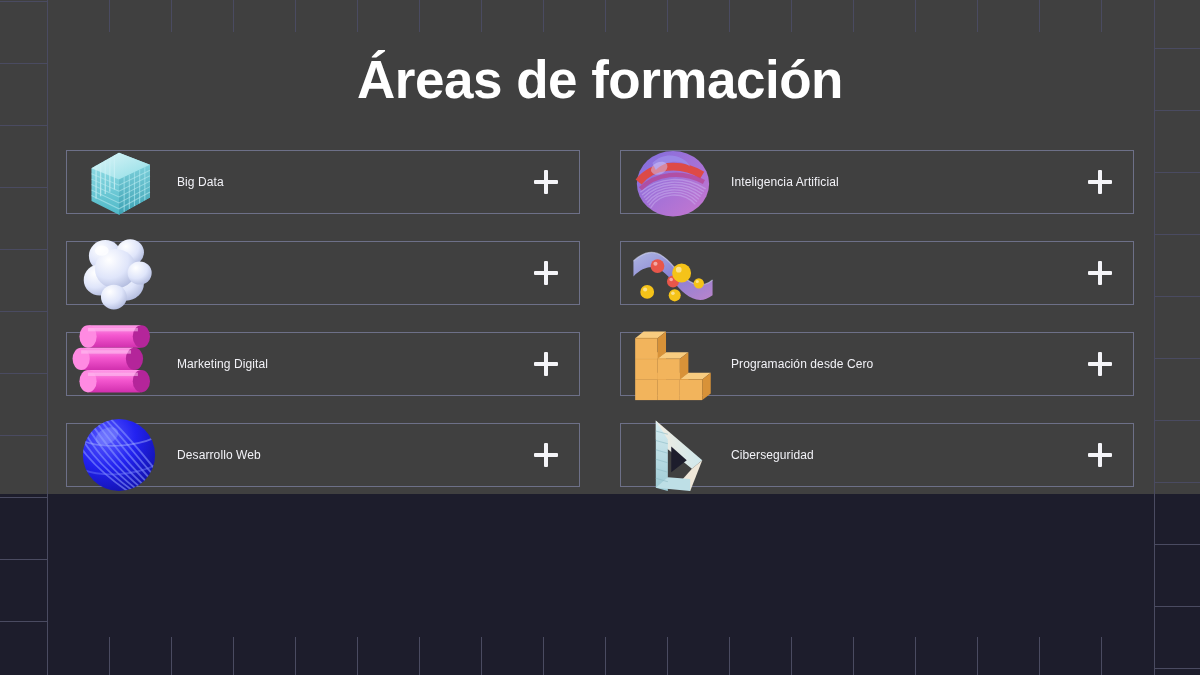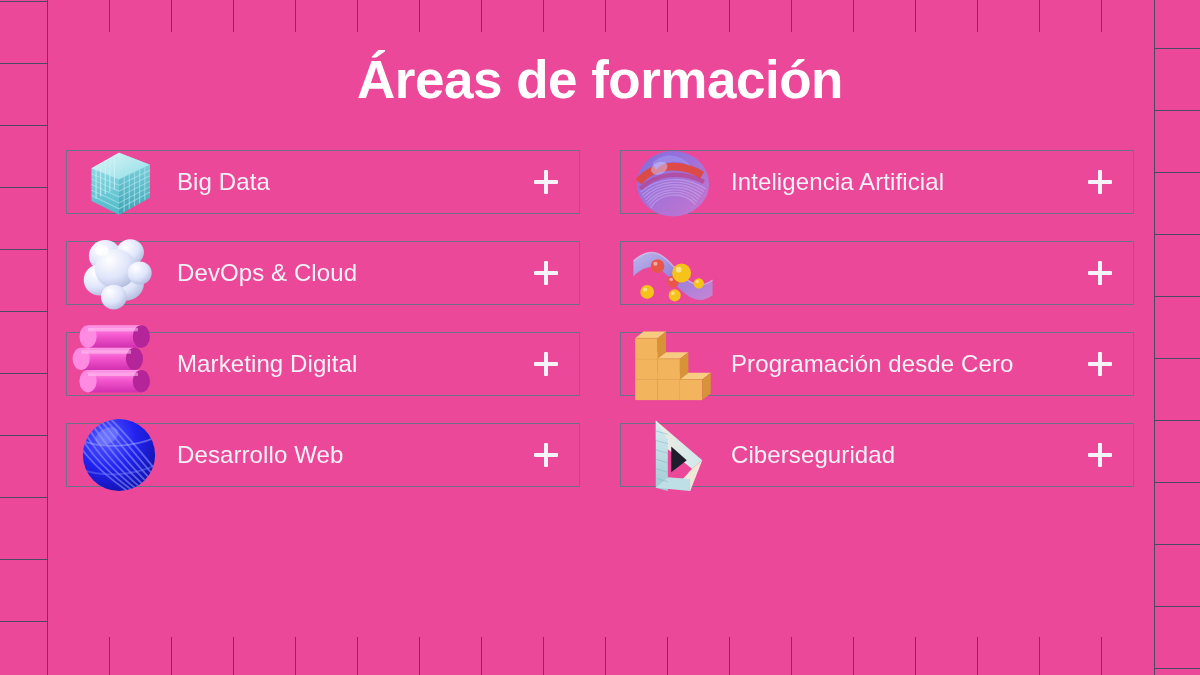--- a/index.html
+++ b/index.html
@@ -2,21 +2,21 @@
 <html><head>
 <meta charset="utf-8">
 <style>
   * { margin:0; padding:0; box-sizing:border-box; }
   html, body {
     width:1200px; height:675px;
     background:#1d1d2c;
     font-family:"Liberation Sans", sans-serif;
     overflow:hidden;
   }
-  #stage { position:relative; width:1200px; height:675px; background:#ec4899; }
+  #stage { position:relative; width:1200px; height:494px; background:#404040; }
 
   
   .grid-layer { position:absolute; inset:0; pointer-events:none; }
   .gline { position:absolute; background:#4a4b61; }
   .v { width:1px; }
   .h { height:1px; }
 
   
   .title {
     position:absolute; top:52px; left:0; width:1200px;
@@ -45,21 +45,21 @@
   .card-icon {
     position:absolute; left:4px; top:50%;
     transform:translateY(-50%);
     width:96px; height:88px;
     display:flex; align-items:center; justify-content:center;
     overflow:visible;
   }
   .card-icon svg { display:block; overflow:visible; }
   .card-label {
     margin-left:110px;
-    font-size:24px; color:#f2f2f7; font-weight:400;
+    font-size:12px; color:#f2f2f7; font-weight:400;
     letter-spacing:0.1px; white-space:nowrap;
   }
   .plus {
     position:absolute; right:21px; top:50%;
     transform:translateY(-50%);
     width:24px; height:24px;
   }
   .plus::before, .plus::after {
     content:""; position:absolute; background:#f4f4f8; border-radius:1px;
   }
@@ -217,21 +217,20 @@
               <ellipse cx="63" cy="26" rx="16" ry="15.36"></ellipse>
               <ellipse cx="28" cy="58" rx="19" ry="18.24"></ellipse>
               <ellipse cx="58" cy="62" rx="21" ry="20.16"></ellipse>
               <ellipse cx="46" cy="45" rx="24" ry="23.04"></ellipse>
               <ellipse cx="74" cy="50" rx="14" ry="13.44"></ellipse>
               <ellipse cx="44" cy="78" rx="15" ry="14.399999999999999"></ellipse>
             </g>
             <ellipse cx="30" cy="24" rx="8" ry="6" fill="#ffffff" opacity="0.75"></ellipse>
           </svg>
         </div>
-        <div class="card-label">DevOps &amp; Cloud</div>
         <div class="plus"></div>
       </div>
       <div class="card">
         <div class="card-icon">
           <svg width="86" height="86" viewBox="0 0 100 100">
             <defs>
               <linearGradient id="rb" x1="0" y1="0" x2="1" y2="1">
                 <stop offset="0" stop-color="#b9c2f0"></stop>
                 <stop offset="0.5" stop-color="#8d86e2"></stop>
                 <stop offset="1" stop-color="#c58ad8"></stop>

